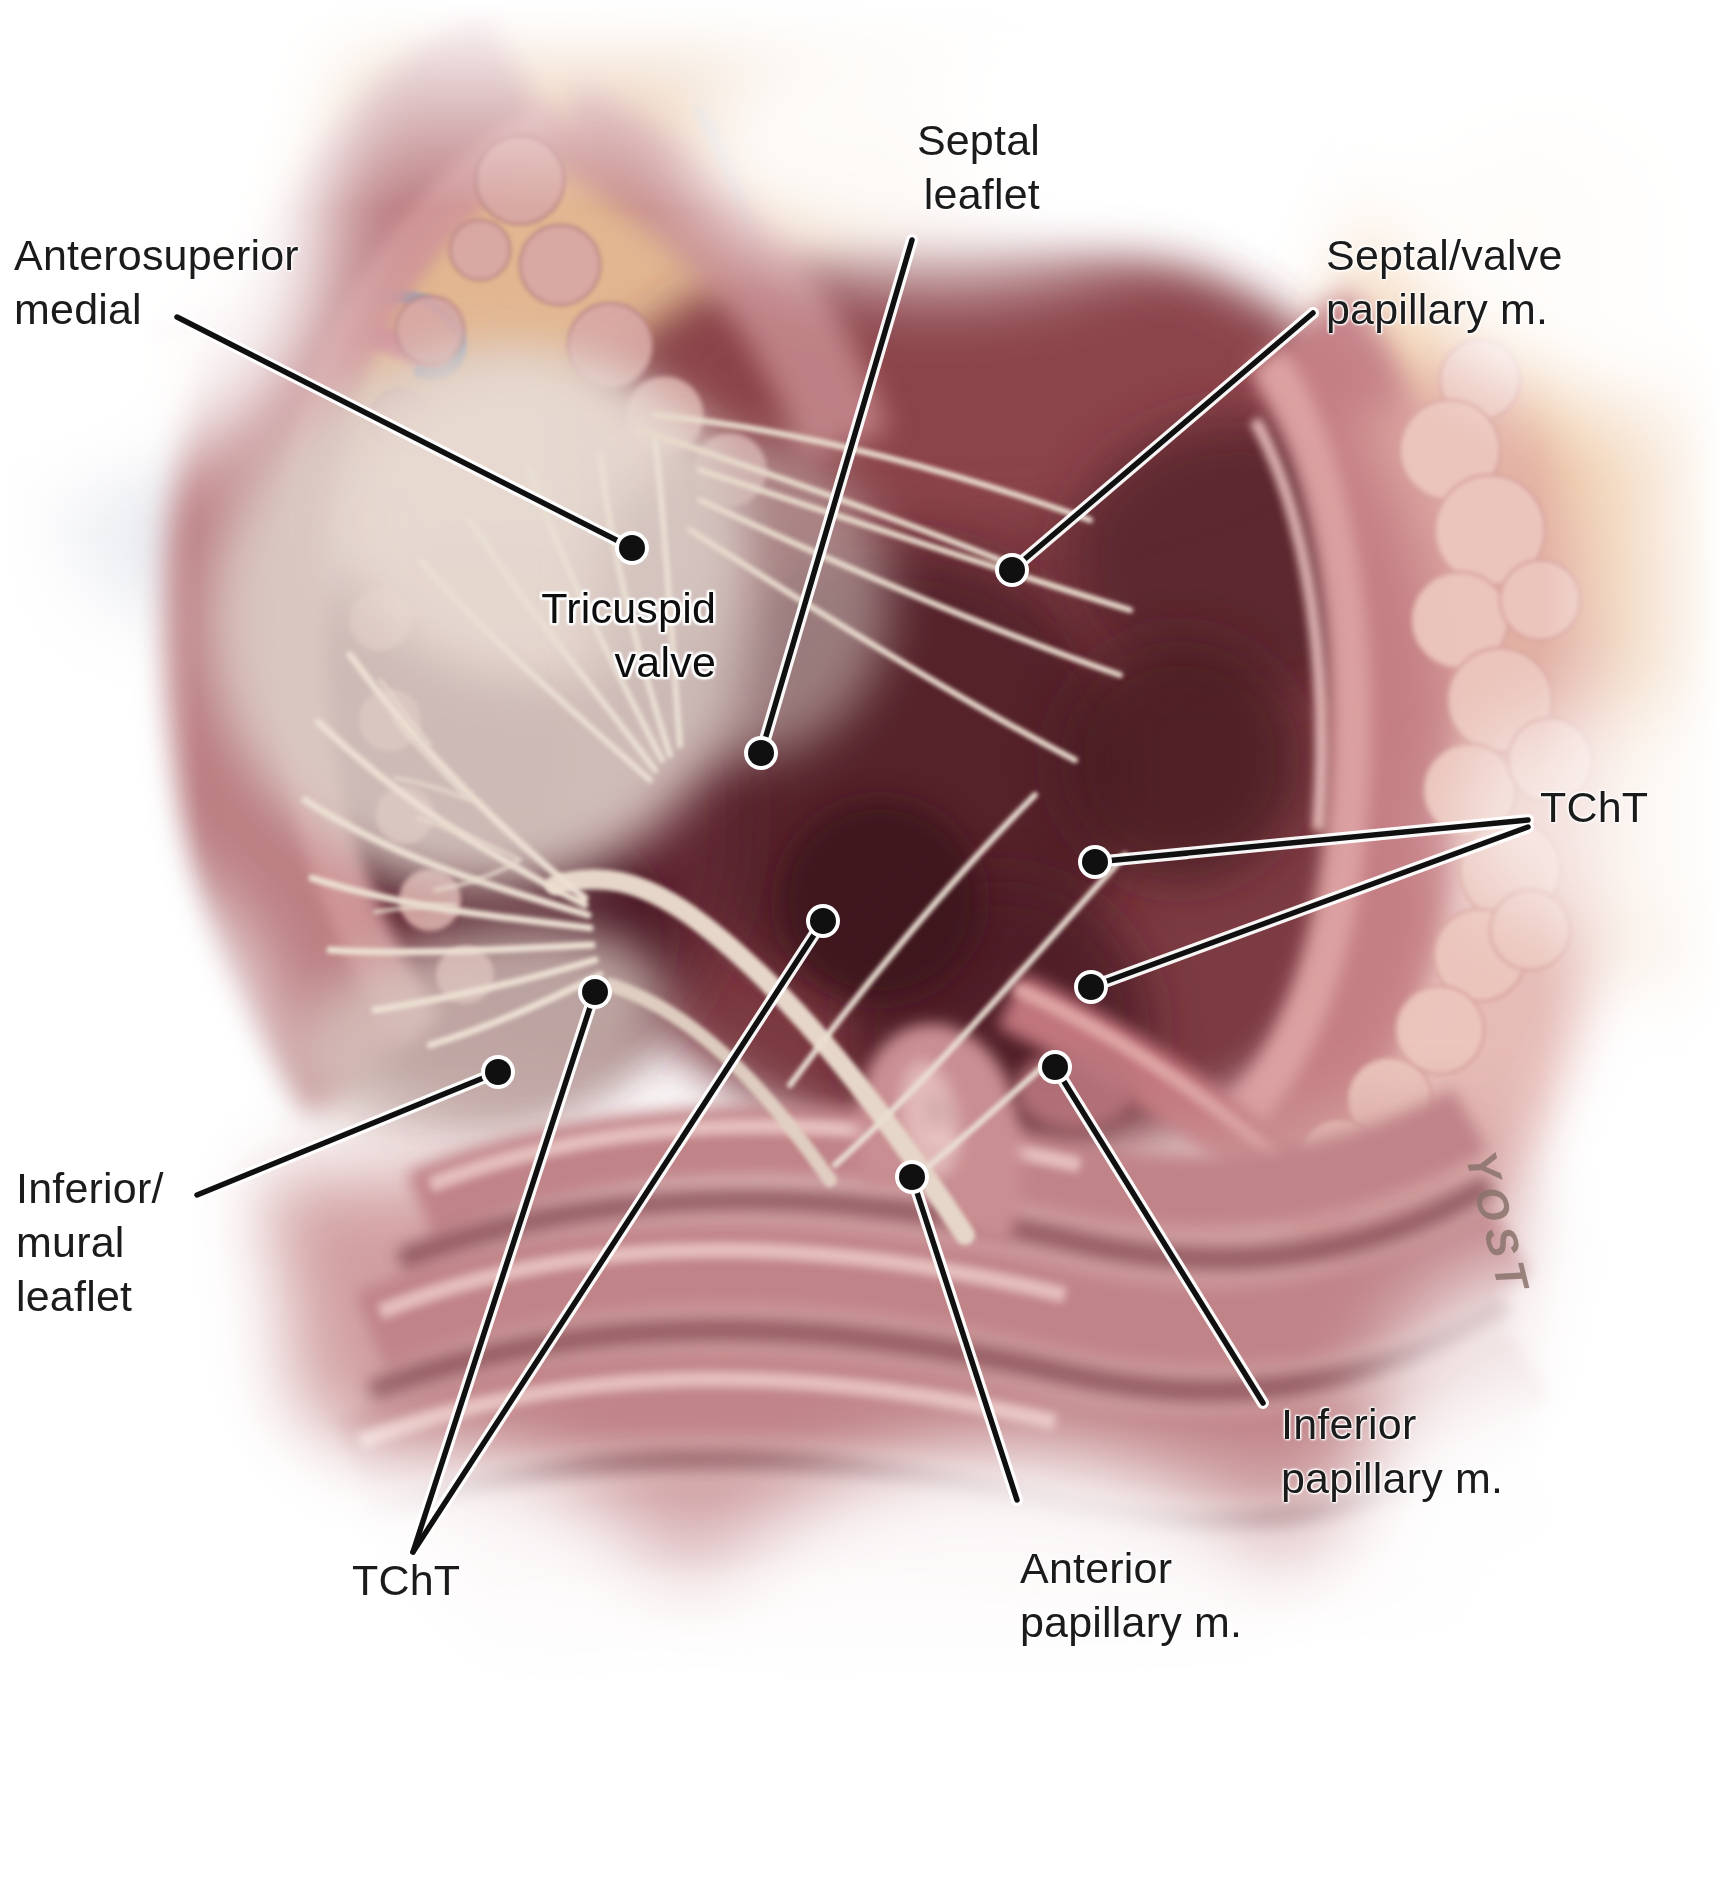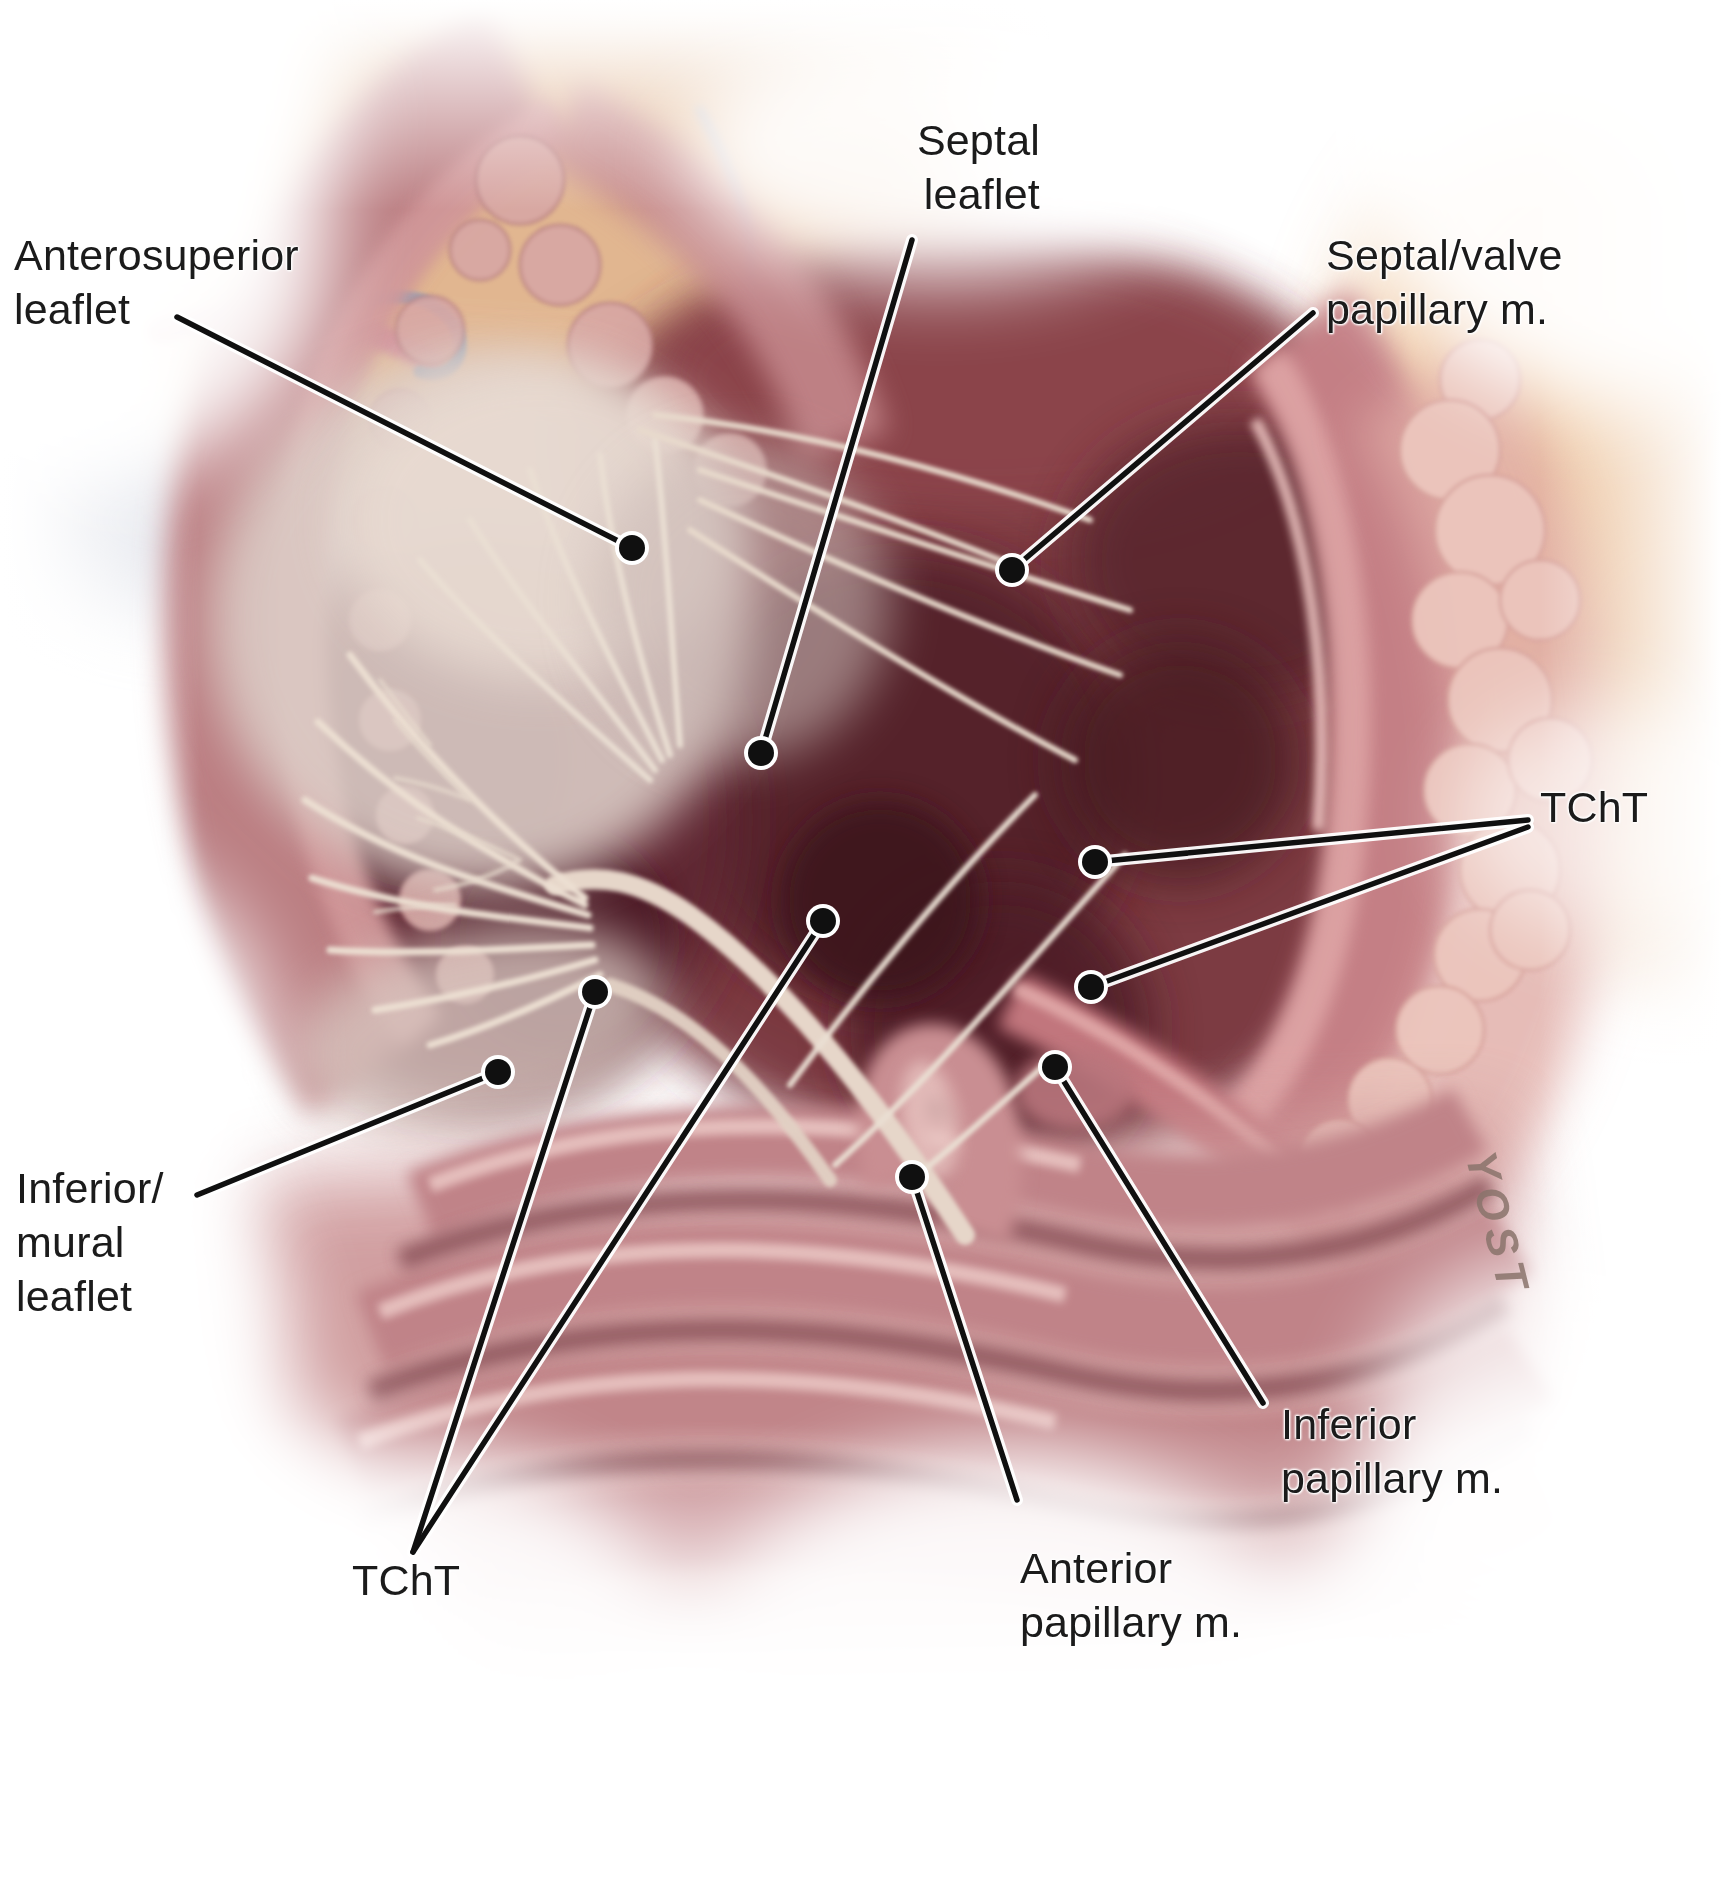--- a/index.html
+++ b/index.html
@@ -268,25 +268,27 @@
         <circle cx="498" cy="1072" r="13"></circle>
         <circle cx="595" cy="992" r="13"></circle>
         <circle cx="823" cy="921" r="13"></circle>
         <circle cx="1055" cy="1067" r="13"></circle>
         <circle cx="912" cy="1177" r="13"></circle>
       </g>
     </g>
   </svg>
 
   <div class="label" style="left:14px;top:228px;">Anterosuperior
-leaflet</div>
+medial</div>
   <div class="label center" style="left:840px;top:113px;width:200px;">Septal
 leaflet</div>
   <div class="label" style="left:1326px;top:228px;">Septal/valve
 papillary m.</div>
+  <div class="label center outlined" style="left:466px;top:581px;width:250px;">Tricuspid
+valve</div>
   <div class="label" style="left:1540px;top:780px;">TChT</div>
   <div class="label" style="left:16px;top:1161px;">Inferior/
 mural
 leaflet</div>
   <div class="label" style="left:352px;top:1553px;">TChT</div>
   <div class="label" style="left:1281px;top:1383px;margin-top:14px;">Inferior
 papillary m.</div>
   <div class="label" style="left:1020px;top:1541px;">Anterior
 papillary m.</div>
   <div class="sig">YOST</div>

